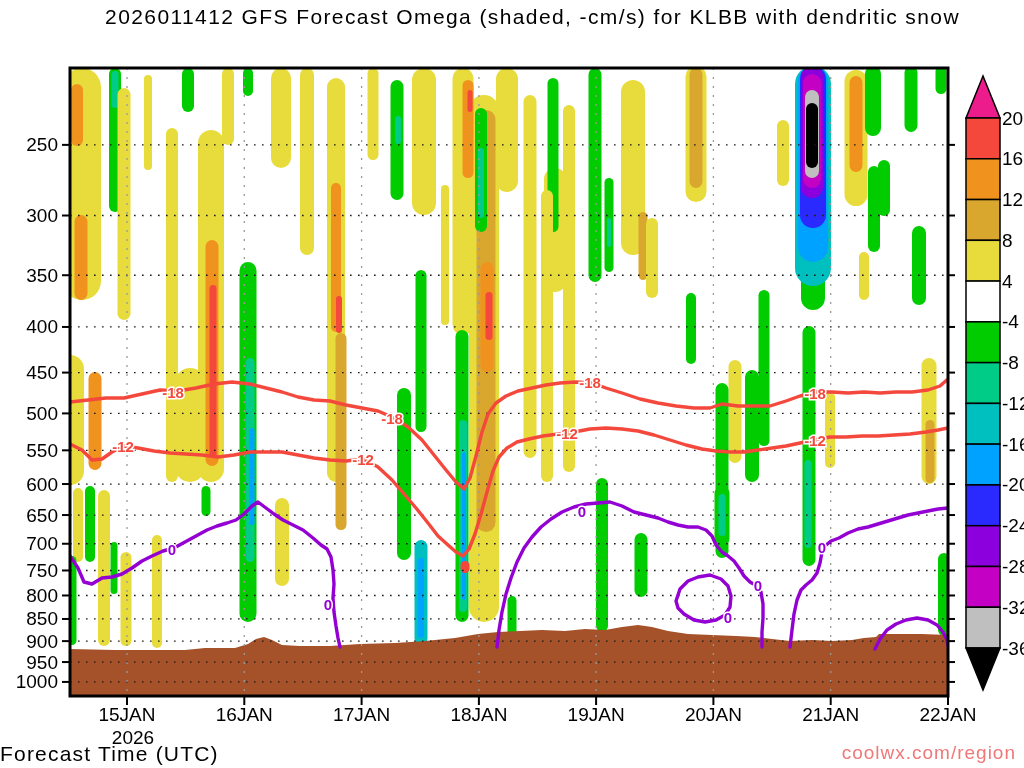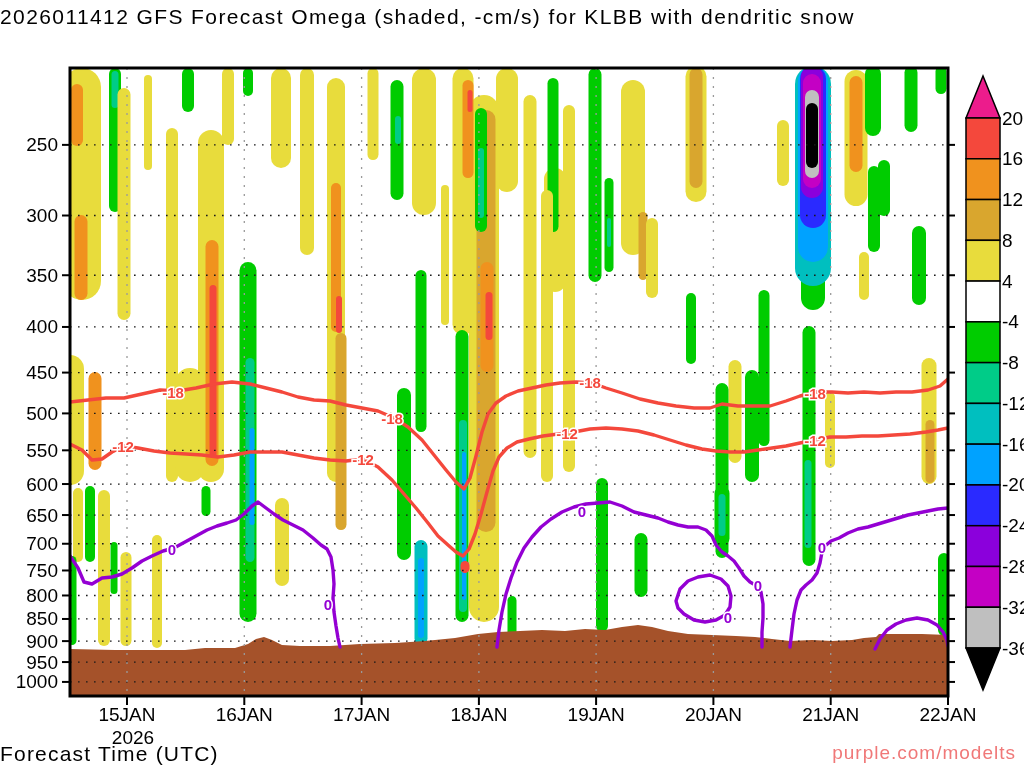--- a/index.html
+++ b/index.html
@@ -1,18 +1,18 @@
 <!DOCTYPE html>
 <html><head>
 <meta charset="utf-8">
 <style>
   html,body{margin:0;padding:0;background:#fff;width:1024px;height:768px;overflow:hidden;}
   #canvas{position:relative;width:1024px;height:768px;background:#fff;
           font-family:"Liberation Sans", sans-serif;color:#000;}
-  .title-line{position:absolute;left:0;width:960px;text-align:left;
+  .title-line{position:absolute;left:0;width:960px;text-align:right;
               font-size:21px;letter-spacing:1.4px;white-space:nowrap;color:#000;}
   #title1{top:5px;}
   #title2{top:30px;}
   #xlabel{position:absolute;left:0;width:914px;top:742px;text-align:left;
           font-size:21px;letter-spacing:1.2px;color:#000;}
   #watermark{position:absolute;right:8px;top:742px;font-size:19px;letter-spacing:1px;
              color:#f07878;}
   svg text{font-family:"Liberation Sans", sans-serif;}
   .ytick-label,.xtick-label,.cbar-label{font-size:19px;fill:#000;}
   .year-label{font-size:19px;fill:#000;}
@@ -284,14 +284,14 @@
         <text x="1002" y="403.39000000000004" dominant-baseline="central" class="cbar-label">-12</text>
         <text x="1002" y="444.16" dominant-baseline="central" class="cbar-label">-16</text>
         <text x="1002" y="484.93" dominant-baseline="central" class="cbar-label">-20</text>
         <text x="1002" y="525.7" dominant-baseline="central" class="cbar-label">-24</text>
         <text x="1002" y="566.47" dominant-baseline="central" class="cbar-label">-28</text>
         <text x="1002" y="607.24" dominant-baseline="central" class="cbar-label">-32</text>
         <text x="1002" y="648.01" dominant-baseline="central" class="cbar-label">-36</text>
       </g>
     </svg>
   <div id="xlabel">Forecast Time (UTC)</div>
-  <div id="watermark">purple.com/modelts</div>
+  <div id="watermark">coolwx.com/region</div>
 </div>
 
 </body></html>

